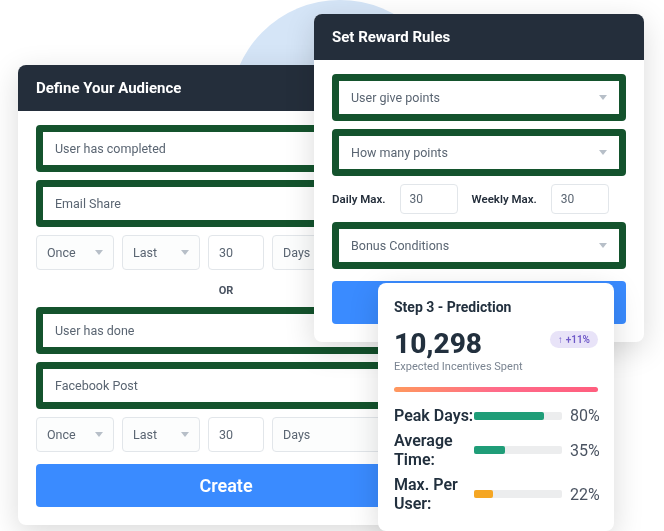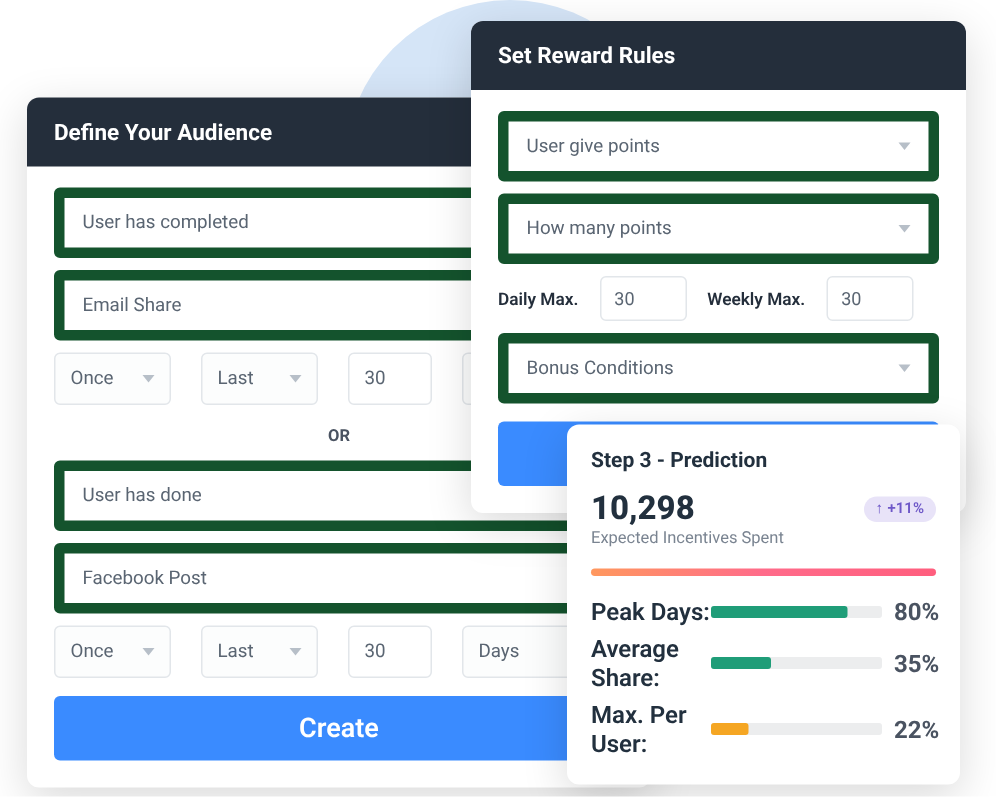--- a/index.html
+++ b/index.html
@@ -9,51 +9,51 @@
   .bg-dot { position: absolute; width: 18px; height: 18px; border-radius: 50%; background: #d5e5f7; top: 265px; left: 590px; z-index: 0; }
 
   .card { position: absolute; background: #fff; border-radius: 8px; box-shadow: 0 8px 30px rgba(0,0,0,0.15); z-index: 2; }
   .card-header { background: #242e3b; color: #fff; font-weight: 700; font-size: 15px; padding: 14px 18px; border-radius: 8px 8px 0 0; }
   .card-body { padding: 14px 18px 18px; }
 
   .select { display: flex; align-items: center; justify-content: space-between; border: 7px solid #14532d; border-radius: 4px; padding: 9px 12px; font-size: 12.5px; color: #5a6572; background: #fff; cursor: pointer; margin-bottom: 8px; }
   .select:last-child { margin-bottom: 0; }
   .caret { width: 0; height: 0; border-left: 4px solid transparent; border-right: 4px solid transparent; border-top: 5px solid #b7bfc8; }
 
-  .row { display: flex; gap: 20px; margin-bottom: 8px; }
+  .row { display: flex; gap: 8px; margin-bottom: 8px; }
   .row .sel-sm { flex: 0 0 auto; display: flex; align-items: center; justify-content: space-between; gap: 10px; border: 1px solid #e2e6ea; border-radius: 4px; padding: 9px 10px; font-size: 12.5px; color: #5a6572; background: #fcfdfd; cursor: pointer; }
   .row .input-num { width: 56px; border: 1px solid #e2e6ea; border-radius: 4px; padding: 9px 10px; font-size: 12.5px; color: #5a6572; background: #fff; text-align: left; }
 
   .or { text-align: center; font-size: 11px; font-weight: 700; color: #4a5361; padding: 6px 0 10px; }
 
   .btn-primary { width: 100%; background: #3a8bff; color: #fff; border: none; border-radius: 4px; padding: 11px 0; font-size: 18px; font-weight: 600; cursor: pointer; margin-top: 4px; }
 
   
   .define-card { top: 65px; left: 18px; width: 416px; z-index: 2; }
 
   
   .reward-card { top: 14px; left: 314px; width: 330px; z-index: 3; }
   .reward-card .card-body { padding-bottom: 18px; }
   .fieldrow { display: flex; align-items: center; gap: 14px; margin-bottom: 8px; }
   .fld-label { font-size: 11.5px; color: #242e3b; font-weight: 600; }
   .fld-input { width: 58px; border: 1px solid #e2e6ea; border-radius: 4px; padding: 7px 9px; font-size: 12px; color: #5a6572; }
 
   
-  .pred-card { top: 283px; left: 378px; width: 262px; padding: 16px 16px 18px; z-index: 4; }
+  .pred-card { top: 283px; left: 378px; width: 236px; padding: 16px 16px 18px; z-index: 4; }
   .pred-title { font-size: 14px; font-weight: 700; color: #22303e; margin-bottom: 12px; }
   .pred-top { display: flex; justify-content: space-between; align-items: flex-start; margin-bottom: 4px; }
-  .pred-num { font-size: 22px; font-weight: 800; color: #22303e; }
+  .pred-num { font-size: 28px; font-weight: 800; color: #22303e; }
   .pred-sub { font-size: 11px; color: #7a8491; margin-bottom: 10px; }
   .badge { background: #e8e3f8; color: #6e58c8; font-size: 10px; font-weight: 600; padding: 3px 8px; border-radius: 10px; display: inline-flex; align-items: center; gap: 3px; margin-top: 4px; }
   .gradbar { height: 5px; border-radius: 3px; background: linear-gradient(90deg, #ff985e 0%, #ff6b8a 50%, #ff5e7e 100%); margin-bottom: 14px; }
   .stat { display: flex; align-items: center; font-size: 16px; color: #22303e; font-weight: 600; margin-bottom: 6px; }
   .stat-label { width: 80px; }
   .stat-bar { flex: 1; height: 8px; background: #ecedee; border-radius: 2px; position: relative; margin-right: 8px; }
   .stat-fill { position: absolute; left: 0; top: 0; bottom: 0; border-radius: 2px; }
-  .stat-val { width: 28px; text-align: center; font-weight: 700; color: #4a5361; }
+  .stat-val { width: 28px; text-align: center; font-weight: 400; color: #4a5361; }
 
   
   .dotted { position: absolute; left: 170px; top: 440px; width: 200px; height: 80px; z-index: 1; }
 </style>
 </head>
 <body>
 
 <div class="bg-circle"></div>
 <div class="bg-dot"></div>
 
@@ -150,21 +150,21 @@
   </div>
   <div class="gradbar"></div>
   <div class="stat">
     <span class="stat-label">Peak Days:</span>
     <div class="stat-bar">
         <div class="stat-fill" style="width:80%;background:#1f9d78"></div>
       </div>
     <span class="stat-val">80%</span>
   </div>
   <div class="stat">
-    <span class="stat-label">Average Share:</span>
+    <span class="stat-label">Average Time:</span>
     <div class="stat-bar">
         <div class="stat-fill" style="width:35%;background:#1f9d78"></div>
       </div>
     <span class="stat-val">35%</span>
   </div>
   <div class="stat" style="margin-bottom:0">
     <span class="stat-label">Max. Per User:</span>
     <div class="stat-bar">
         <div class="stat-fill" style="width:22%;background:#f5a623"></div>
       </div>

